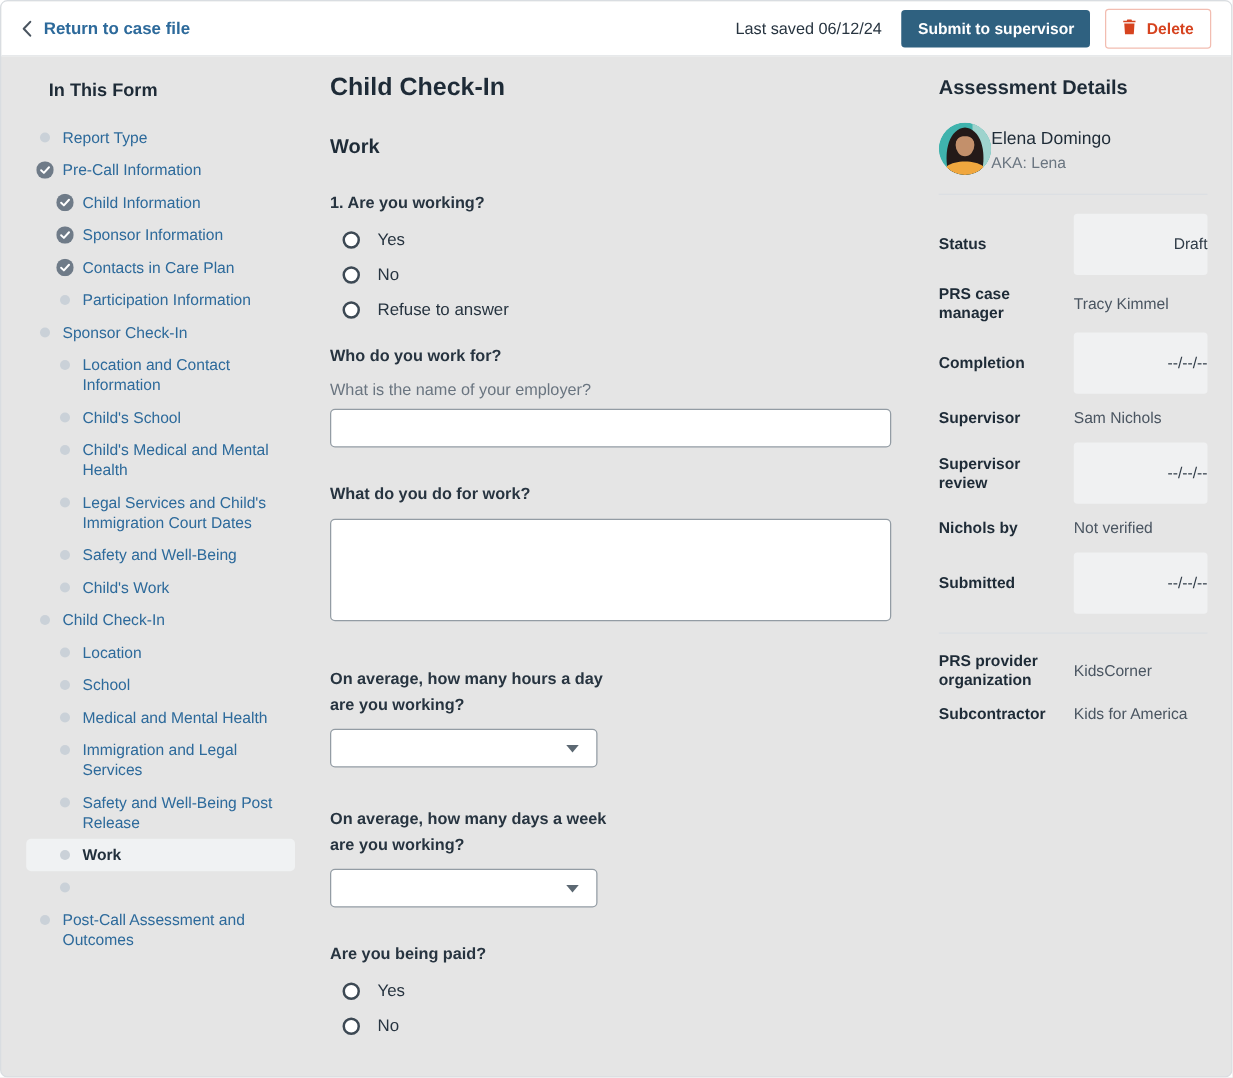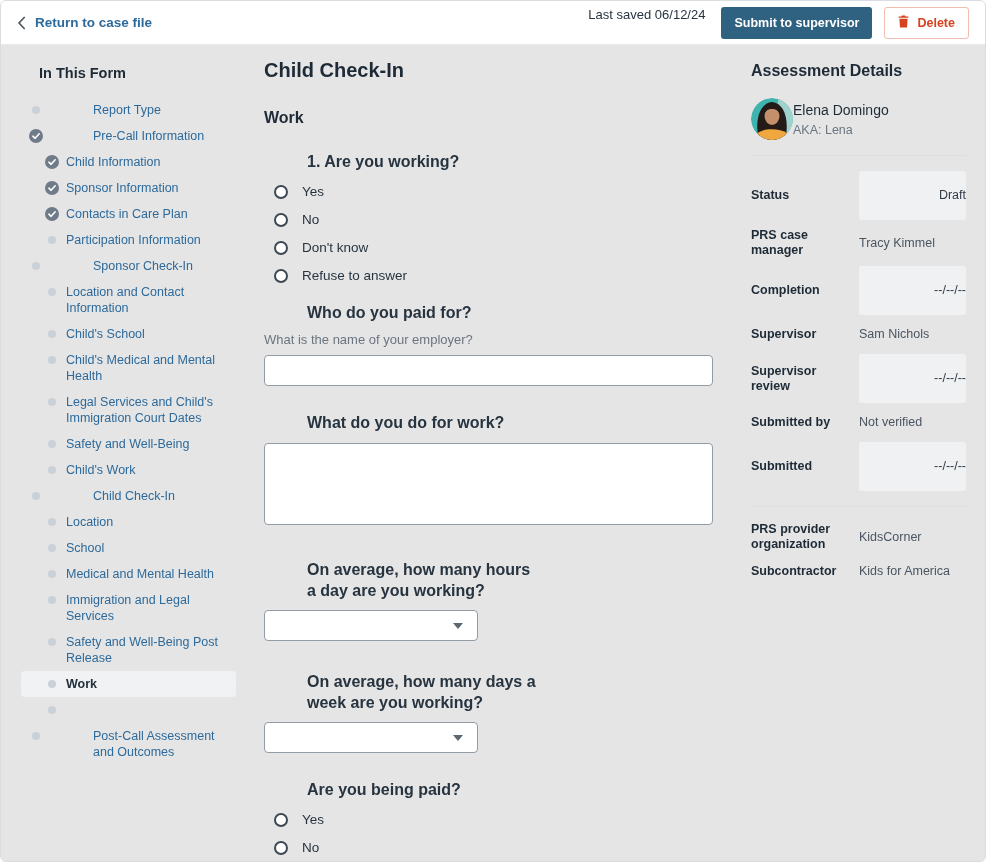--- a/index.html
+++ b/index.html
@@ -25,21 +25,21 @@
     border-bottom: 1px solid #e7e9eb;
     display: flex; align-items: center; justify-content: space-between;
     padding: 0 16px; background: #fff; z-index: 5;
   }
   .back-link {
     display: flex; align-items: center; gap: 9px;
     color: #2d6a9b; font-size: 13.5px; font-weight: 700;
     cursor: pointer; text-decoration: none;
   }
   .chev { display: flex; align-items: center; }
-  .topbar-right { display: flex; gap: 12px; }
+  .topbar-right { display: flex; align-items: center; gap: 12px; }
   .last-saved { font-size: 13px; color: #273440; margin-right: 4px; }
   .btn-submit {
     background: #2f6180; color: #fff; border: none; border-radius: 3px;
     font-family: inherit; font-size: 12.5px; font-weight: 700;
     padding: 8px 13px; cursor: pointer;
   }
   .btn-delete {
     background: #fff; border: 1px solid #f2bdb1; color: #d6431f;
     border-radius: 3px; font-family: inherit; font-size: 12.5px; font-weight: 700;
     padding: 7px 13px; display: flex; align-items: center; gap: 8px; cursor: pointer;
@@ -47,34 +47,34 @@
   
   .sidebar {
     position: absolute; top: 44px; left: 0; width: 255px; bottom: 0;
     padding: 20px 20px 0 20px;
   }
   .sidebar-title { font-size: 14.5px; font-weight: 700; color: #1e2b37; margin: 0 0 16px 18px; }
   .nav-item {
     display: flex; align-items: flex-start;
     padding: 5px 4px; border-radius: 4px; cursor: pointer;
   }
-  .nav-item.lvl0 { padding-left: 8px; gap: 43px; }
+  .nav-item.lvl0 { padding-left: 8px; }
   .nav-item.lvl1 { padding-left: 24px; }
   .nav-item.active { background: #f0f2f3; }
   .nav-ico { width: 14px; height: 16px; flex: 0 0 14px; display: flex; align-items: center; justify-content: center; margin-right: 7px; }
   .nav-dot-shape { width: 8px; height: 8px; border-radius: 50%; background: #cad1d8; }
   .nav-label {
     font-size: 12.5px; line-height: 16px; color: #2d6a9b; max-width: 176px;
   }
   .nav-item.active .nav-label { color: #22303c; font-weight: 700; }
   
   .main { position: absolute; left: 263px; top: 44px; width: 449px; }
   .page-title { font-size: 20px; font-weight: 700; color: #1e2b37; margin: 14px 0 0; }
   .section-title { font-size: 16px; font-weight: 700; color: #1e2b37; margin: 27px 0 0; }
-  .q-label { font-size: 16px; font-weight: 700; color: #273440; line-height: 21px; margin-left: 43px; }
+  .q-label { font-size: 13px; font-weight: 700; color: #273440; line-height: 21px; }
   .q-label.narrow { max-width: 234px; }
   .q-helper { font-size: 13px; color: #6a7580; margin-top: 9px; }
   .q1 { margin-top: 24px; }
   .q2 { margin-top: 19px; }
   .q3 { margin-top: 26px; }
   .q4 { margin-top: 30px; }
   .q5 { margin-top: 30px; }
   .q6 { margin-top: 26px; }
   .radio-group { margin-top: 12px; padding-left: 10px; }
   .radio-row { display: flex; align-items: center; gap: 14px; margin-bottom: 13px; cursor: pointer; }
@@ -310,31 +310,27 @@
           <div class="radio-row">
             <span class="radio-circle"></span>
             <span class="radio-label">Yes</span>
           </div>
           <div class="radio-row">
             <span class="radio-circle"></span>
             <span class="radio-label">No</span>
           </div>
           <div class="radio-row">
             <span class="radio-circle"></span>
-            <span class="radio-label">Don't know</span>
-          </div>
-          <div class="radio-row">
-            <span class="radio-circle"></span>
             <span class="radio-label">Refuse to answer</span>
           </div>
         </div>
     </div>
 
     <div class="q q2">
-      <div class="q-label">Who do you paid for?</div>
+      <div class="q-label">Who do you work for?</div>
       <div class="q-helper">What is the name of your employer?</div>
       <input class="text-input" type="text" value="" style="">
     </div>
 
     <div class="q q3">
       <div class="q-label">What do you do for work?</div>
       <textarea class="textarea" style=""></textarea>
     </div>
 
     <div class="q q4">
@@ -407,21 +403,21 @@
         </div>
         <div class="detail-row">
           <div class="detail-label">Supervisor</div>
           <div class="detail-value plain">Sam Nichols</div>
         </div>
         <div class="detail-row">
           <div class="detail-label">Supervisor review</div>
           <div class="detail-value pill">--/--/--</div>
         </div>
         <div class="detail-row">
-          <div class="detail-label">Submitted by</div>
+          <div class="detail-label">Nichols by</div>
           <div class="detail-value plain">Not verified</div>
         </div>
         <div class="detail-row">
           <div class="detail-label">Submitted</div>
           <div class="detail-value pill">--/--/--</div>
         </div>
         <div class="panel-divider"></div>
         <div class="detail-row">
           <div class="detail-label">PRS provider organization</div>
           <div class="detail-value plain">KidsCorner</div>

